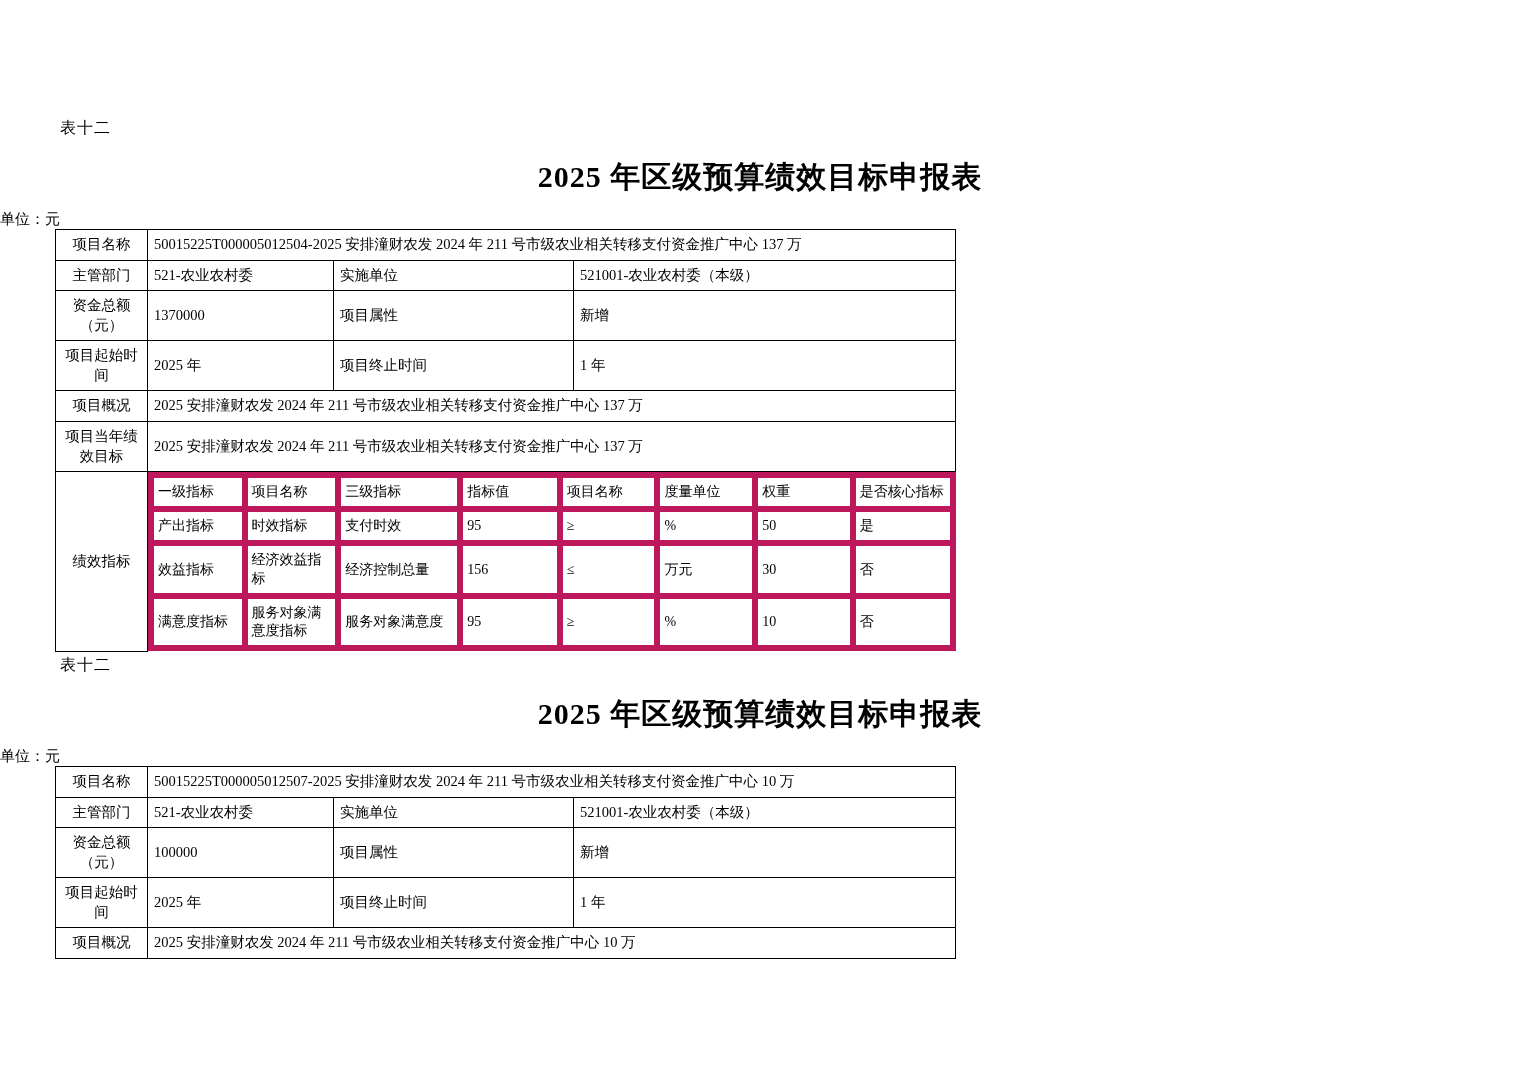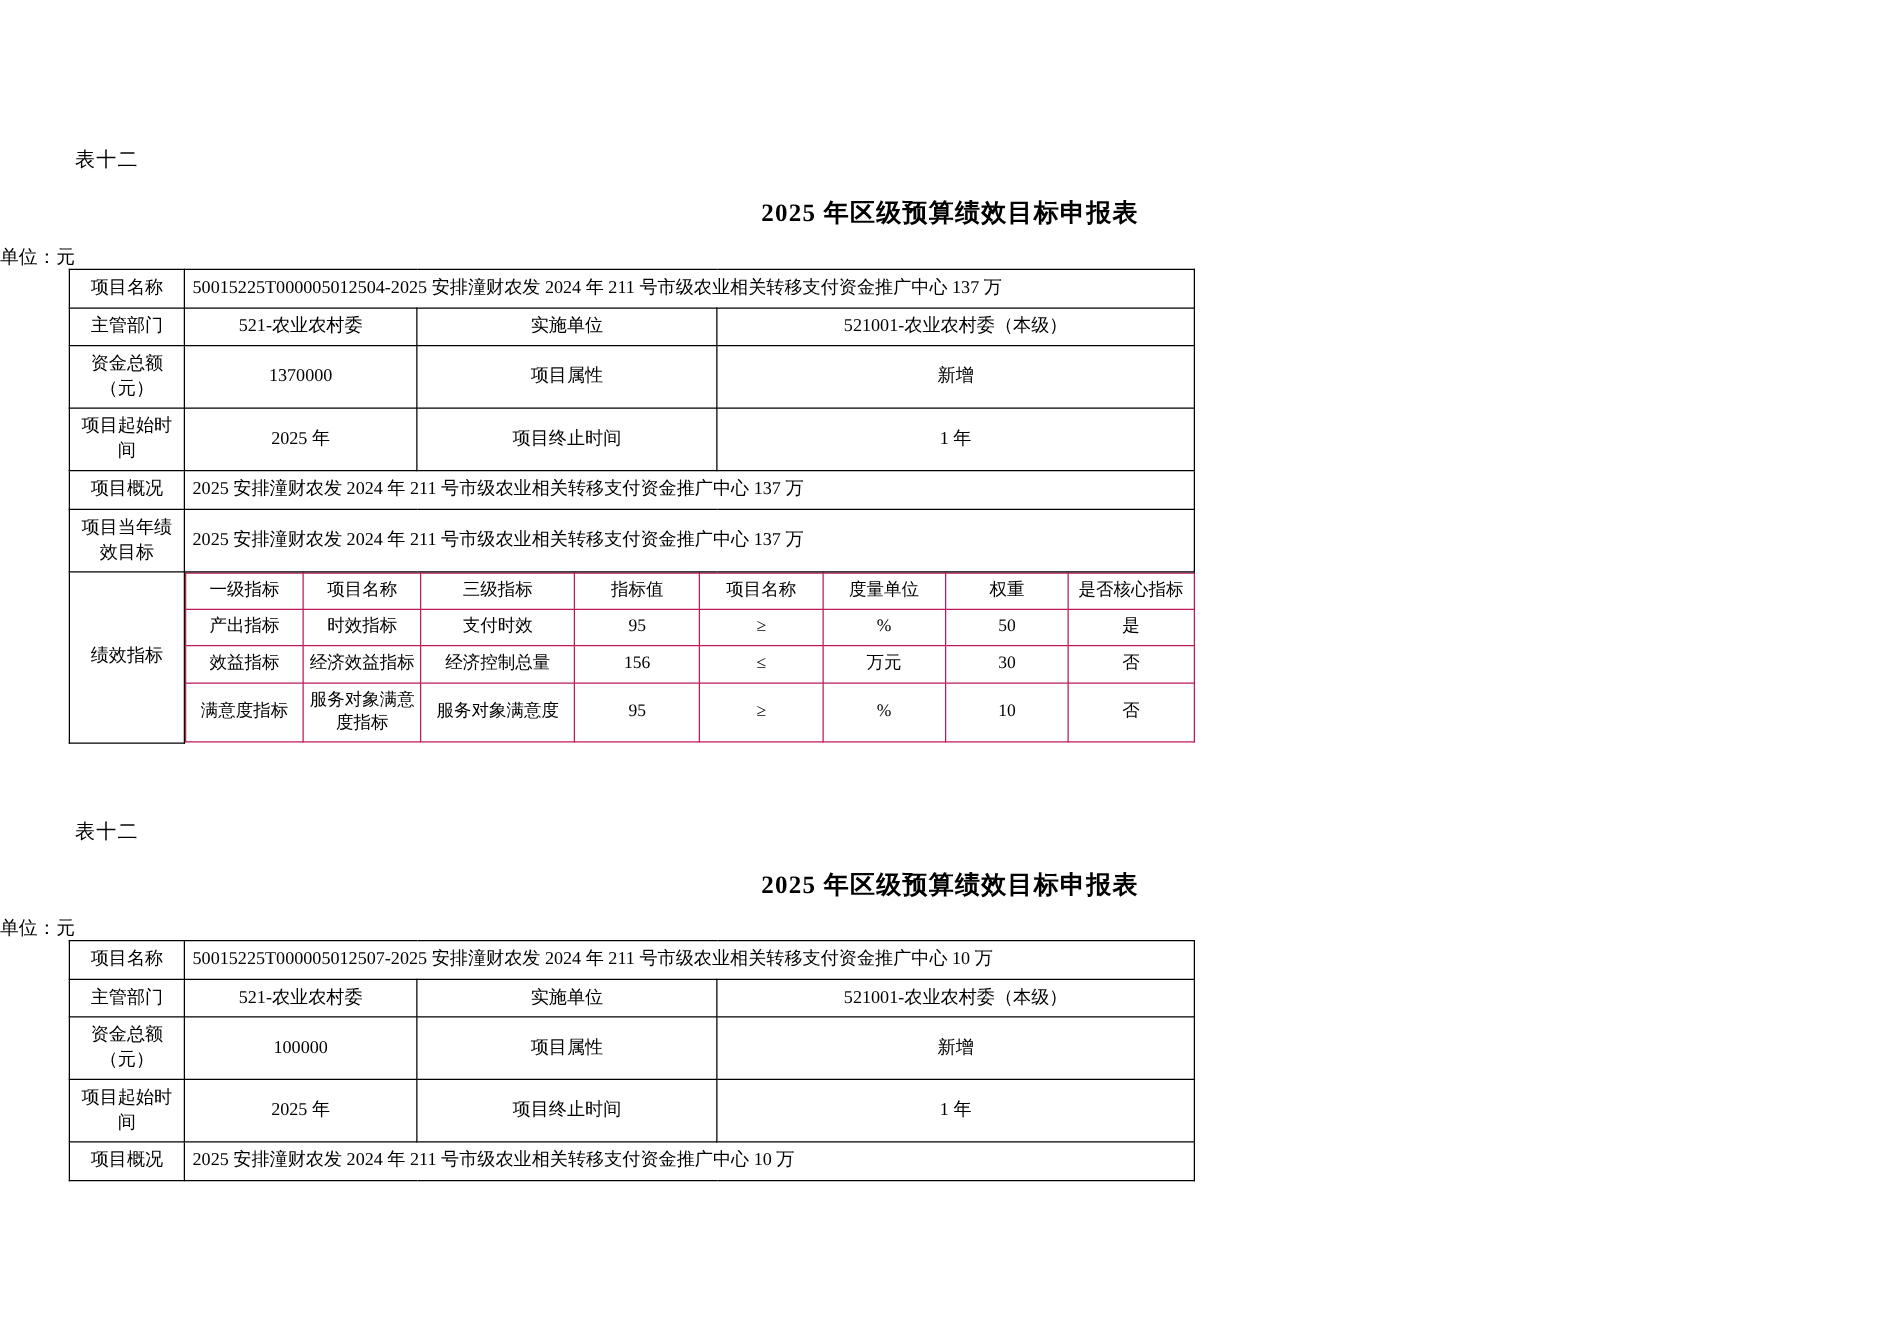--- a/index.html
+++ b/index.html
@@ -31,21 +31,21 @@
   .block-2 { top: 655px; }
 
   .table-label {
     font-size: 16px;
     margin-left: 60px;
     letter-spacing: 1px;
     font-family: "Liberation Serif", serif;
   }
   .doc-title {
     text-align: center;
-    font-size: 20px;
+    font-size: 30px;
     font-weight: bold;
     margin-top: 18px;
     letter-spacing: 1px;
     font-family: "Liberation Serif", serif;
   }
   .unit-line {
     text-align: left;
     font-size: 15px;
     margin-top: 12px;
     margin-right: 565px;
@@ -65,36 +65,34 @@
   }
   .lbl {
     text-align: center;
     width: 88px;
   }
   .val-left {
     text-align: left;
     padding-left: 8px;
   }
   .val-center {
-    text-align: center;
   }
   .nested {
     padding: 0 !important;
     border: none !important;
   }
   table.inner {
     border-collapse: collapse;
     width: 100%;
     table-layout: fixed;
   }
   table.inner td {
-    border: 1px solid #be185d;
+    border: 6px solid #be185d;
     font-size: 14px;
     padding: 5px 4px;
-    text-align: center;
     vertical-align: middle;
     line-height: 1.3;
   }
   table.inner td.hdr {
     font-size: 14px;
   }
   .page-number {
     position: absolute;
     top: 964px;
     left: 0;

